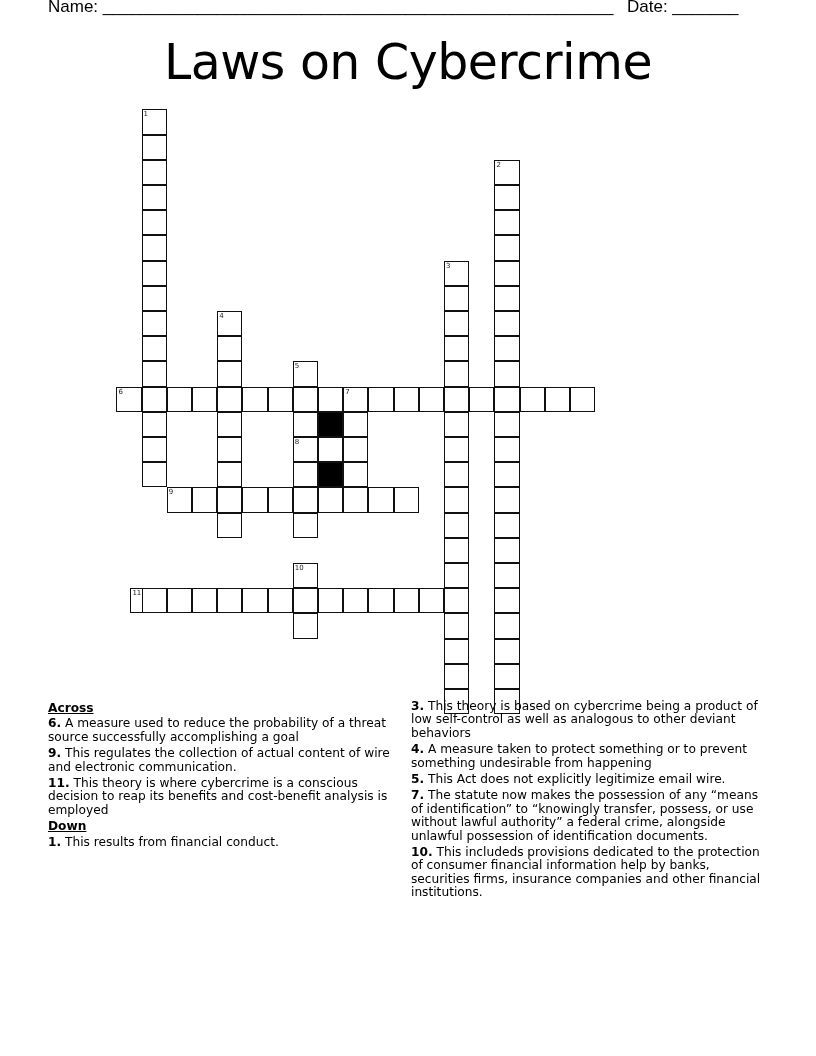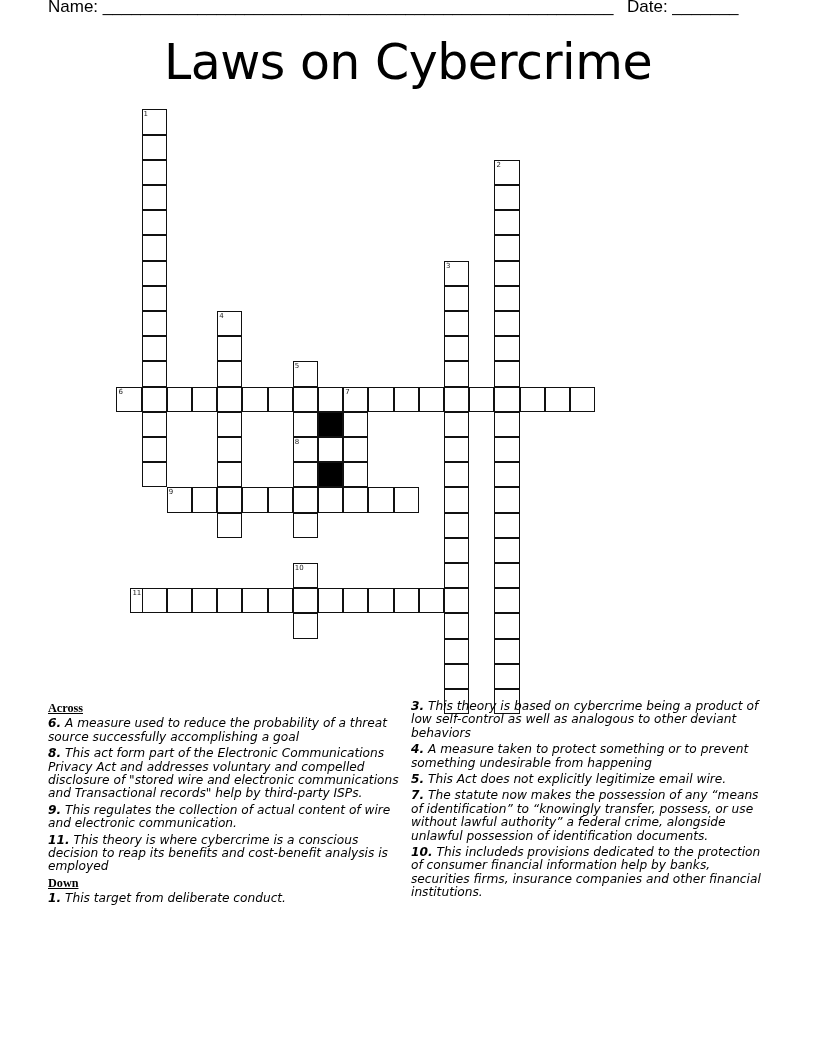--- a/index.html
+++ b/index.html
@@ -10,22 +10,22 @@
   .title { position: absolute; top: 34px; left: 0; width: 816px; text-align: center;
            font-family: "DejaVu Sans", sans-serif; font-size: 49px; letter-spacing: -0.5px; }
   .grid { position: absolute; left: 0; top: 0; width: 816px; height: 700px; }
   .cell { position: absolute; width: 25.2px; height: 25.2px; box-sizing: border-box;
           border: 1.3px solid #111; background: #fff; margin-left: -0.6px; margin-top: -0.6px; }
   .cell.black { background: #000; }
   .num { position: absolute; left: 1px; top: 0px; font-family: "DejaVu Sans", sans-serif; font-size: 7px; line-height: 8px; color: #222; }
   .clues { position: absolute; top: 700px; font-family: "DejaVu Sans", sans-serif; font-size: 12.2px; line-height: 13.4px; }
   .clues.left { left: 48px; width: 362px; }
   .clues.right { left: 411px; width: 360px; }
-  .sec { font-weight: bold; text-decoration: underline; margin: 2px 0 2px 0; font-family: Liberation Serif, serif; }
-  .clue { margin-bottom: 3px; font-style: italic; }
+  .sec { font-weight: bold; text-decoration: underline; margin: 2px 0 2px 0; }
+  .clue { margin-bottom: 3px; }
   .clue b { font-weight: bold; }
 </style>
 </head>
 <body>
 
 <div class="hdr hdr-name">Name: ______________________________________________________</div>
 <div class="hdr hdr-date">Date: _______</div>
 
 <div class="title">Laws on Cybercrime</div>
 
@@ -164,25 +164,24 @@
     <div class="cell" style="left: 369px; top: 588.8px;"></div>
     <div class="cell" style="left: 394.2px; top: 588.8px;"></div>
     <div class="cell" style="left: 419.4px; top: 588.8px;"></div>
     <div class="cell black" style="left: 318.6px; top: 412.4px;"></div>
     <div class="cell black" style="left: 318.6px; top: 462.8px;"></div>
   </div>
 
 <div class="clues left">
   <div class="sec">Across</div>
   <div class="clue"><b>6.</b> <span>A measure used to reduce the probability of a threat source successfully accomplishing a goal</span></div>
-  <div class="clue"><b>8.</b> <span>This act form part of the Electronic Communications Privacy Act and addresses voluntary and compelled disclosure of "stored wire and electronic communications and Transactional records" help by third-party ISPs.</span></div>
   <div class="clue"><b>9.</b> <span>This regulates the collection of actual content of wire and electronic communication.</span></div>
   <div class="clue"><b>11.</b> <span>This theory is where cybercrime is a conscious decision to reap its benefits and cost-benefit analysis is employed</span></div>
   <div class="sec">Down</div>
-  <div class="clue"><b>1.</b> <span>This target from deliberate conduct.</span></div>
+  <div class="clue"><b>1.</b> <span>This results from financial conduct.</span></div>
 </div>
 
 <div class="clues right">
   <div class="clue"><b>3.</b> <span>This theory is based on cybercrime being a product of low self-control as well as analogous to other deviant behaviors</span></div>
   <div class="clue"><b>4.</b> <span>A measure taken to protect something or to prevent something undesirable from happening</span></div>
   <div class="clue"><b>5.</b> <span>This Act does not explicitly legitimize email wire.</span></div>
   <div class="clue"><b>7.</b> <span>The statute now makes the possession of any “means of identification” to “knowingly transfer, possess, or use without lawful authority” a federal crime, alongside unlawful possession of identification documents.</span></div>
   <div class="clue"><b>10.</b> <span>This includeds provisions dedicated to the protection of consumer financial information help by banks, securities firms, insurance companies and other financial institutions.</span></div>
 </div>
 

